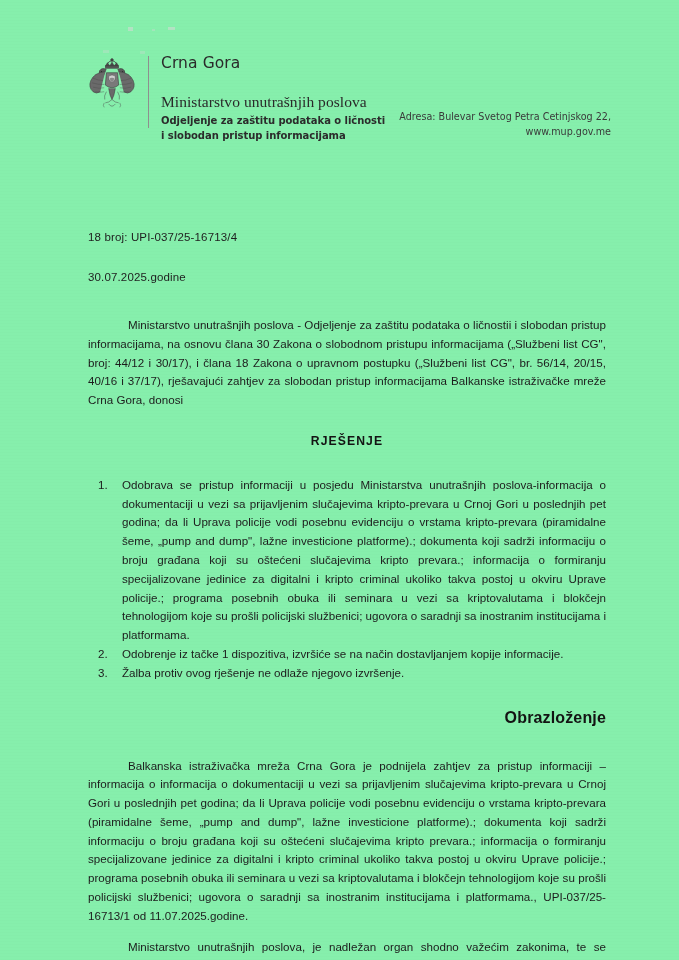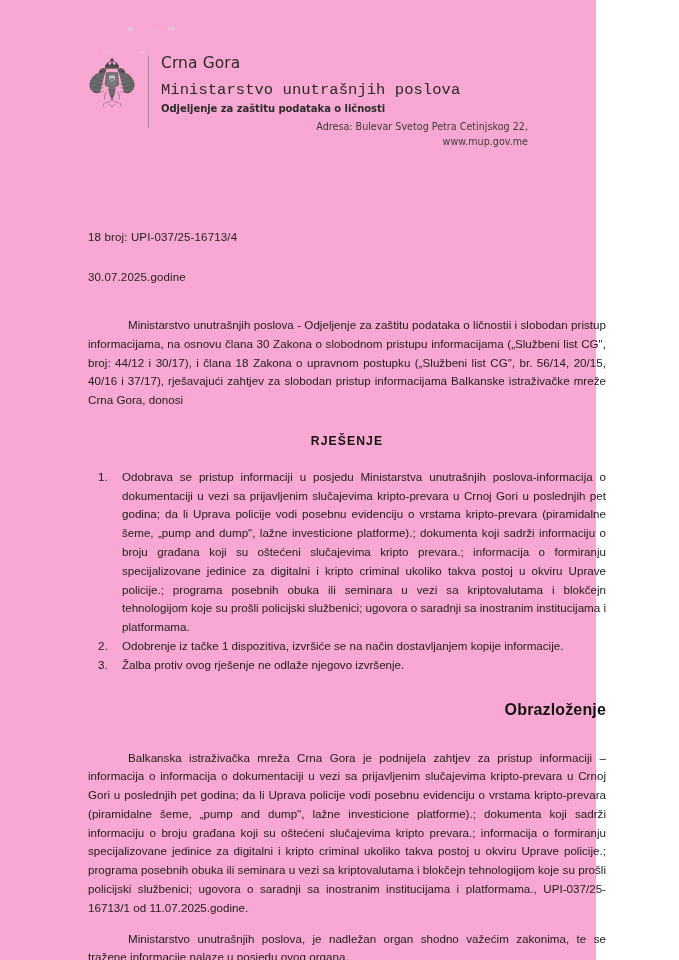--- a/index.html
+++ b/index.html
@@ -12,23 +12,23 @@
     height: 960px;
     background: #ffffff;
     font-family: "Liberation Sans", sans-serif;
     color: #1b1b1b;
     overflow: hidden;
     position: relative;
   }
 
   .page {
     position: relative;
-    width: 596px;
+    width: 679px;
     height: 960px;
-    background: #f9a8d4;
+    background: #86efac;
     box-sizing: border-box;
   }
 
   
   .speckle {
     position: absolute;
     background: #d8d8d8;
     opacity: .55;
   }
 
@@ -60,43 +60,43 @@
 
   .org-country {
     font-family: "DejaVu Sans", sans-serif;
     font-size: 15.5px;
     line-height: 1.26;
     color: #2a2a2a;
     letter-spacing: .1px;
     white-space: nowrap;
   }
   .org-ministry {
-    font-family: Liberation Mono, monospace;
+    font-family: Liberation Serif, serif;
     font-size: 15.5px;
     line-height: 1.3;
     color: #2a2a2a;
-    margin-top: 6px;
+    margin-top: 18px;
     letter-spacing: .05px;
     white-space: nowrap;
   }
   .org-dept {
     font-family: "DejaVu Sans", sans-serif;
     font-weight: bold;
     font-size: 10px;
     line-height: 1.34;
     color: #2b2b2b;
     margin-top: 2px;
     letter-spacing: -.05px;
     white-space: nowrap;
   }
 
   .address {
     position: absolute;
     right: 68px;
-    top: 120px;
+    top: 110px;
     text-align: right;
     font-family: "DejaVu Sans", sans-serif;
     font-size: 9.6px;
     line-height: 1.55;
     color: #3a3a3a;
     white-space: nowrap;
   }
 
   
   .meta-number {
@@ -145,21 +145,21 @@
     letter-spacing: 1.1px;
     color: #131313;
   }
   .heading.sub {
     letter-spacing: .15px;
     font-size: 16px;
     text-align: right;
   }
 
   ol.dispositiv {
-    margin: 20px 0 0 0;
+    margin: 28px 0 0 0;
     padding: 0 0 0 34px;
     list-style: none;
     counter-reset: dnum;
   }
   ol.dispositiv > li {
     counter-increment: dnum;
     position: relative;
     font-size: 11.6px;
     line-height: 1.62;
     text-align: justify;
@@ -235,20 +235,21 @@
         </g>
       </svg>
     </div>
 
     <div class="rule"></div>
 
     <div class="org-block">
       <div class="org-country">Crna Gora</div>
       <div class="org-ministry">Ministarstvo unutrašnjih poslova</div>
       <div class="org-dept">Odjeljenje za zaštitu podataka o ličnosti</div>
+      <div class="org-dept">i slobodan pristup informacijama</div>
     </div>
   </div>
 
   <div class="address">
     <div>Adresa: Bulevar Svetog Petra Cetinjskog 22,</div>
     <div>www.mup.gov.me</div>
   </div>
 
   <div class="meta-number">18 broj: UPI-037/25-16713/4</div>
   <div class="meta-date">30.07.2025.godine</div>

